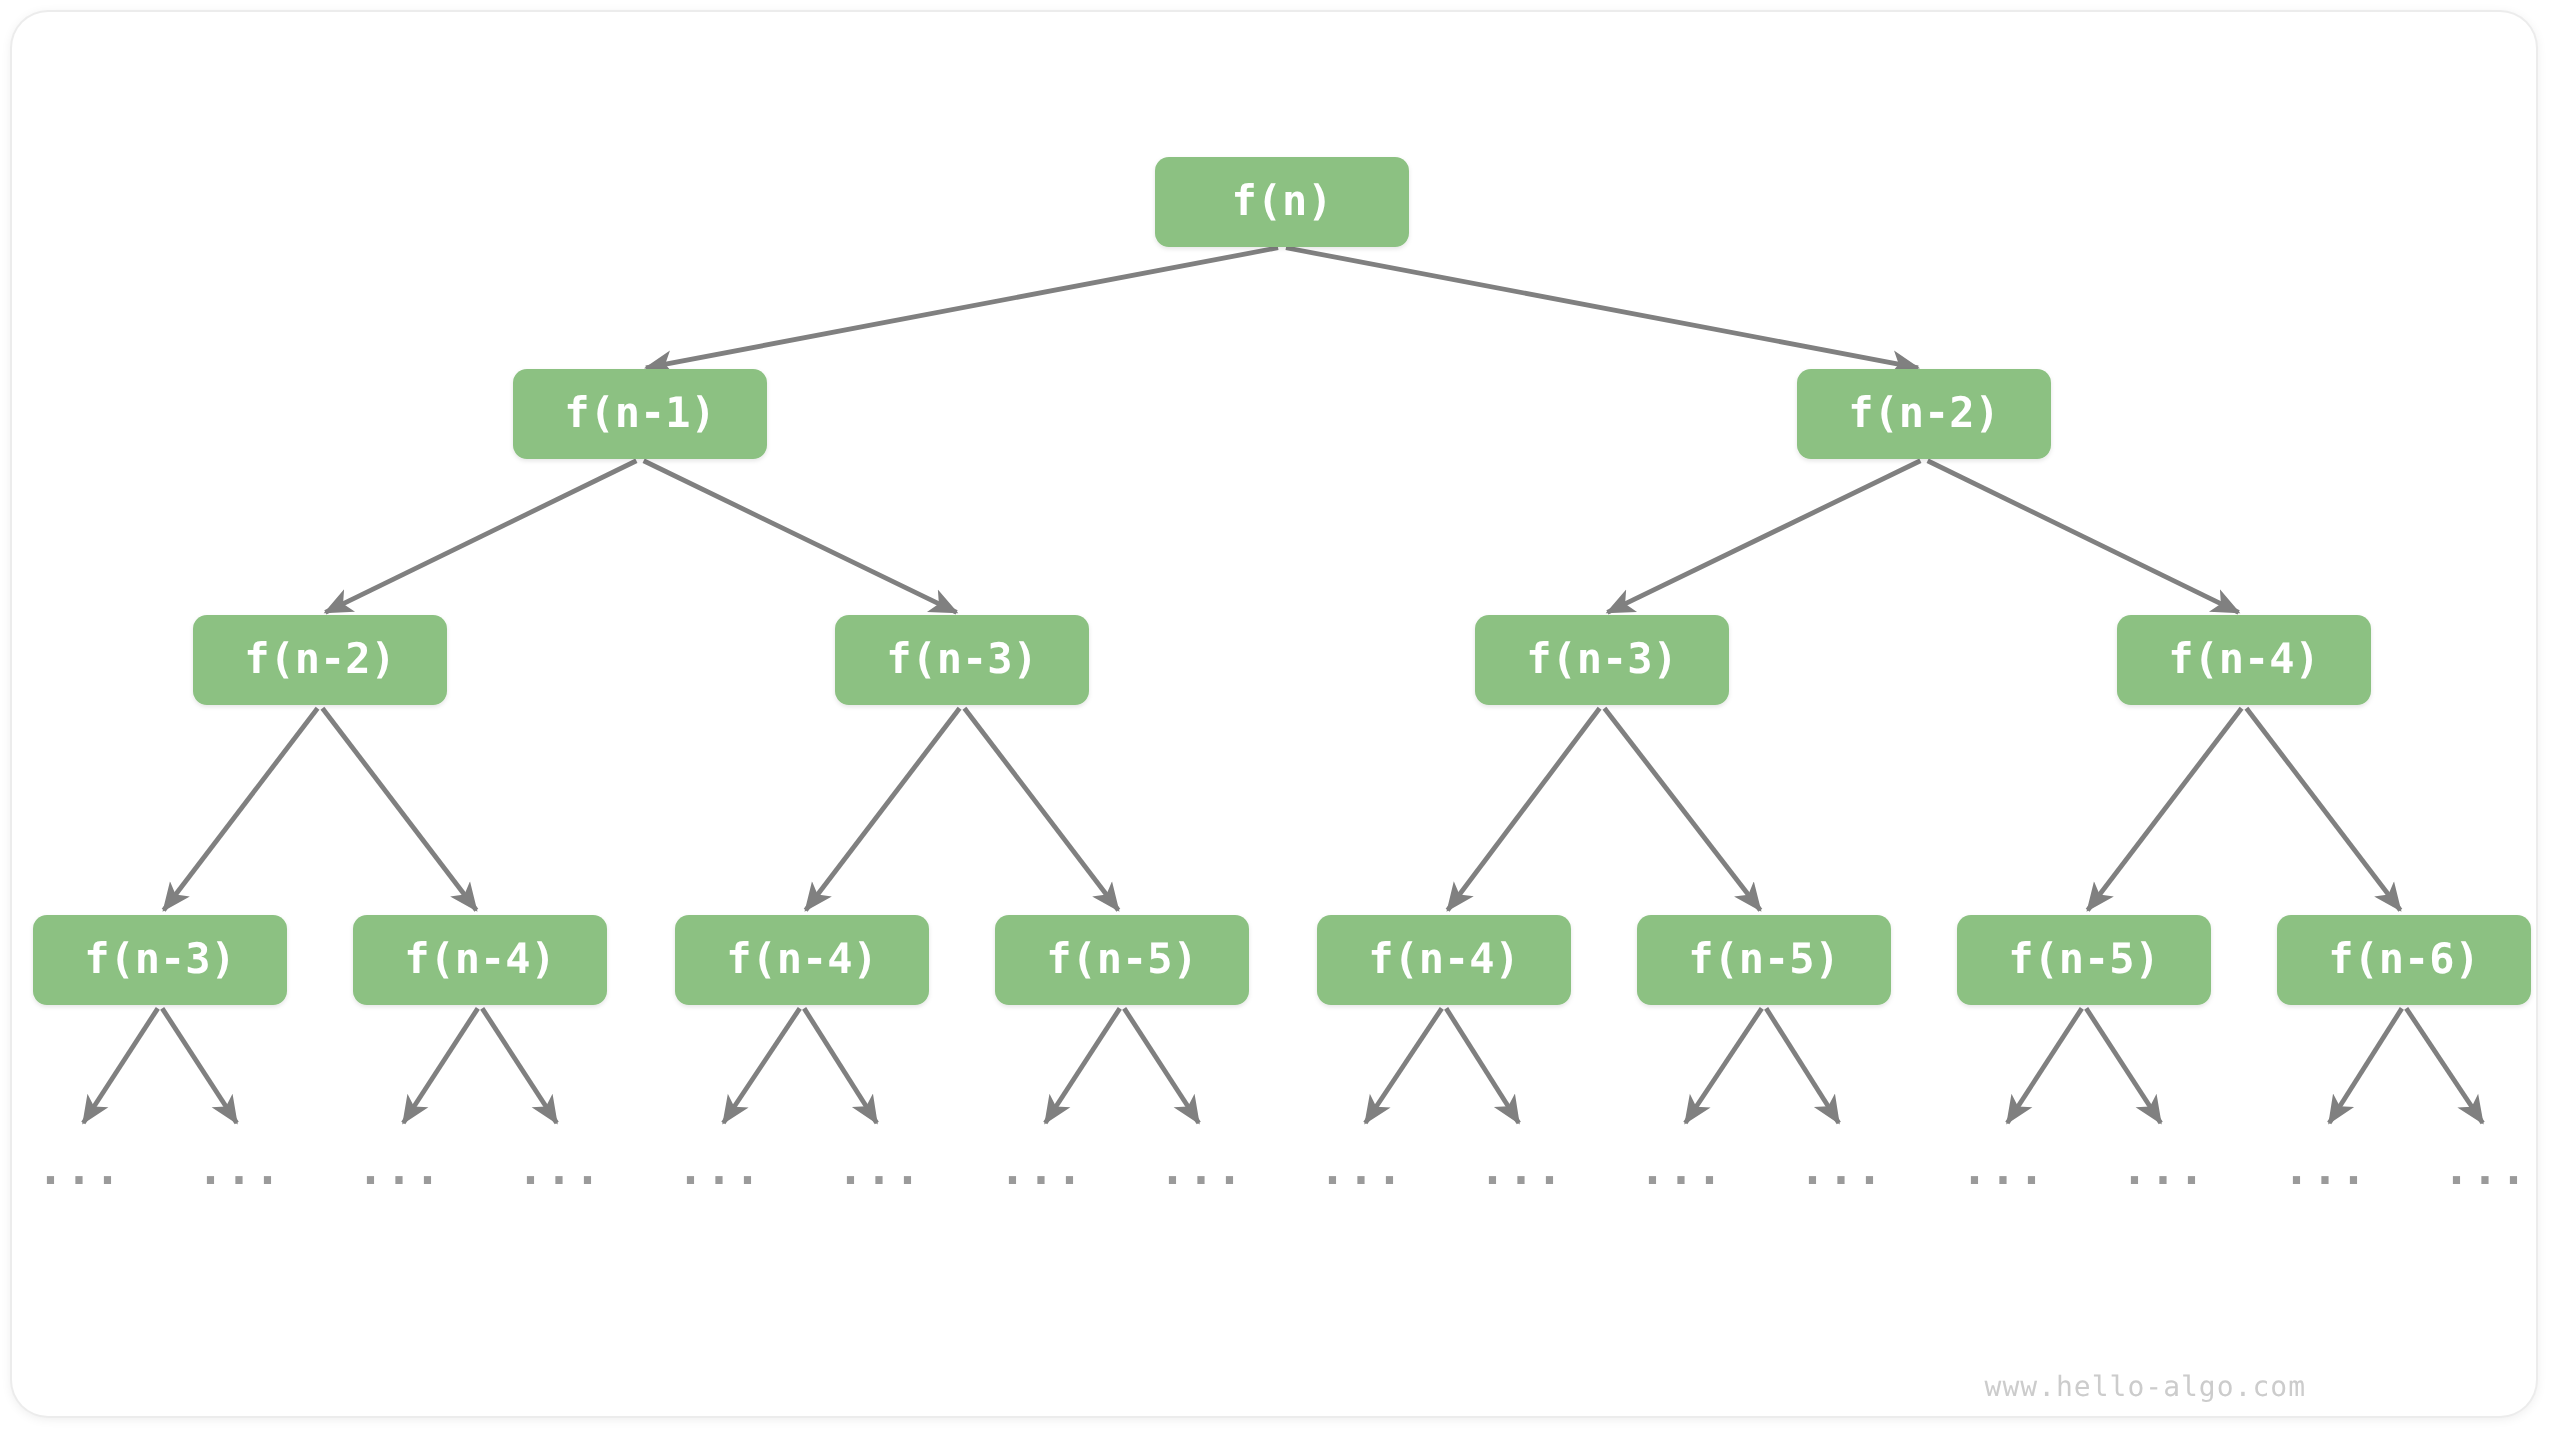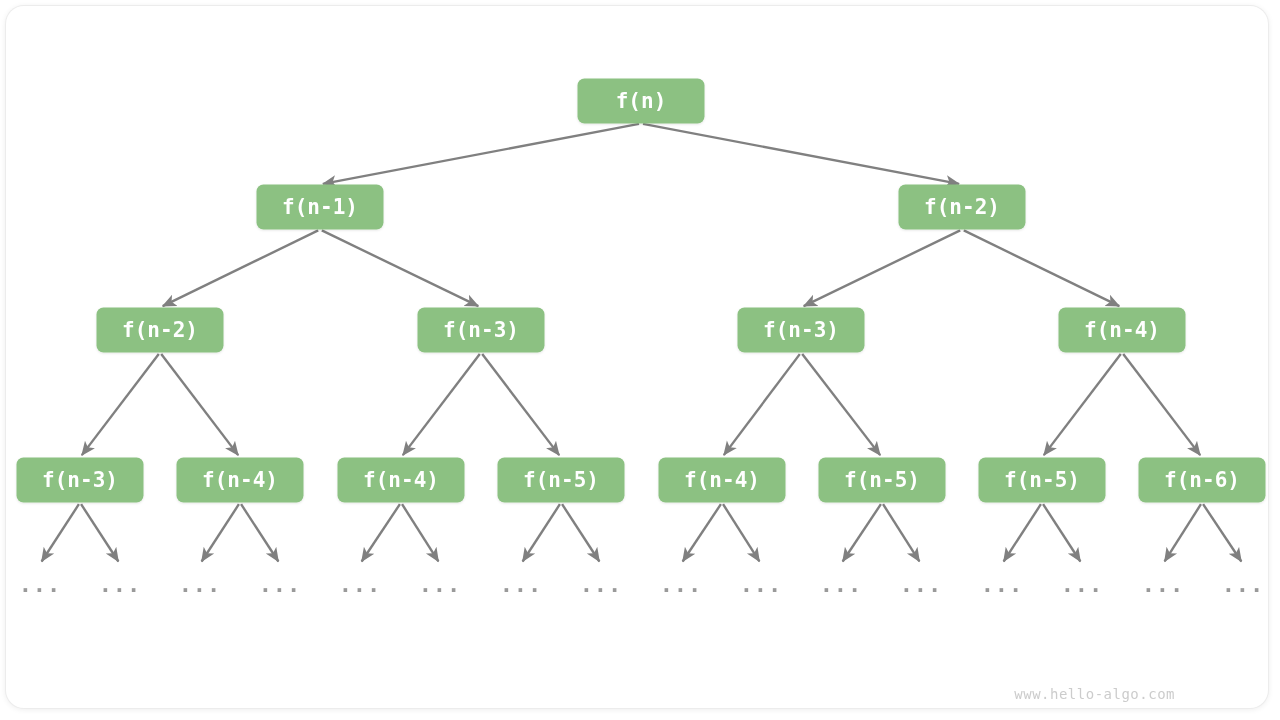--- a/index.html
+++ b/index.html
@@ -58,21 +58,21 @@
     fill: #9a9a9a;
     font-family: "DejaVu Sans Mono", monospace;
     font-size: 22px;
     font-weight: bold;
     text-anchor: middle;
     dominant-baseline: middle;
     letter-spacing: 1px;
   }
   .watermark {
     position: absolute;
-    right: 24px;
+    right: 46px;
     bottom: 18px;
     color: #cccccc;
     font-family: "DejaVu Sans Mono", monospace;
     font-size: 14px;
     letter-spacing: 0.5px;
     user-select: none;
   }
 </style>
 </head>
 <body>

